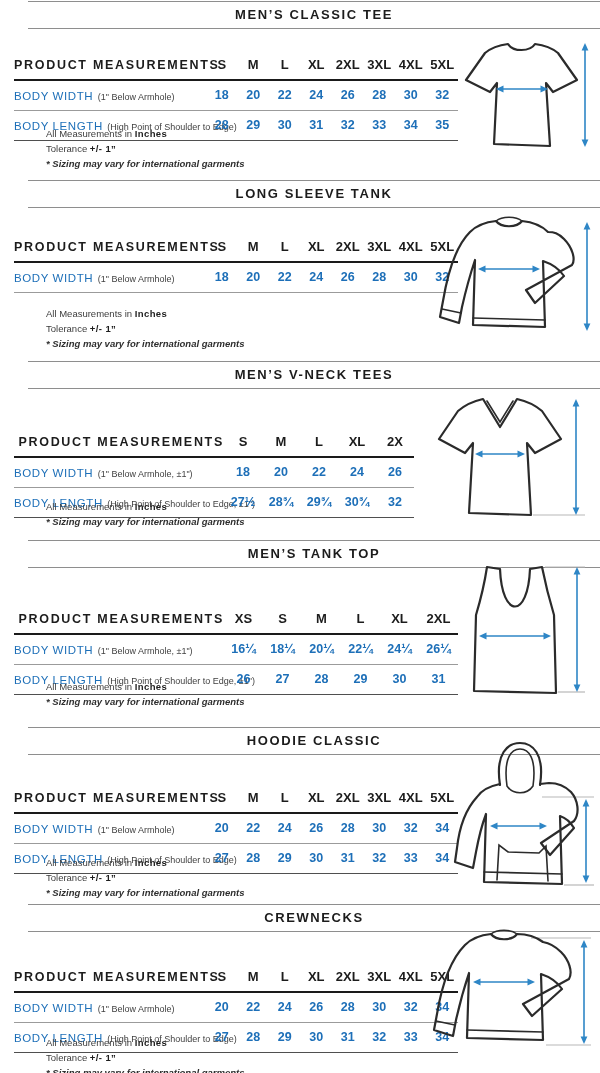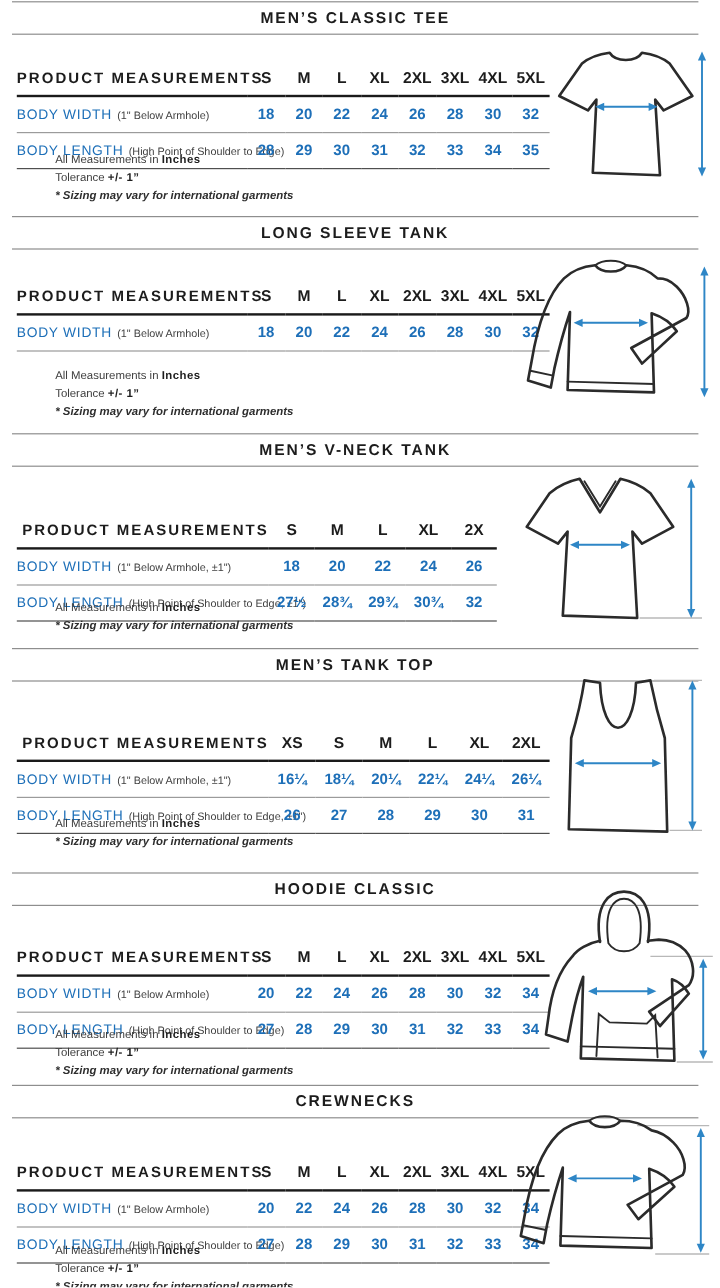--- a/index.html
+++ b/index.html
@@ -1,21 +1,21 @@
 <!DOCTYPE html>
 <html><head>
 <meta charset="utf-8">
 <style>
   html,body { margin:0; padding:0; background:#ffffff; }
   .page { position:relative; width:600px; height:1073px; background:#fff; overflow:hidden;
           font-family:"Liberation Sans", sans-serif; color:#222; }
   .sec  { position:absolute; left:0; width:600px; }
 
   
-  .band { position:absolute; left:10px; width:572px; border-top:1.5px solid #8e8e8e;
+  .band { position:absolute; left:28px; width:572px; border-top:1.5px solid #8e8e8e;
           border-bottom:1.5px solid #8e8e8e; text-align:center; padding:5px 0 6px; }
   .title{ margin:0; font-size:13px; font-weight:bold; letter-spacing:1.6px; color:#1c1c1c; }
 
   
   .tbl  { position:absolute; left:14px; border-collapse:collapse; table-layout:fixed; }
   .tbl th, .tbl td { overflow:visible; white-space:nowrap; }
   .tbl thead tr { border-bottom:2px solid #1a1a1a; }
   .tbl tr.r1    { border-bottom:1px solid #9b9b9b; }
   .tbl tr.r2    { border-bottom:1.8px solid #4f4f4f;margin-top:48px; }
   .pm   { text-align:right; font-size:12.5px; font-weight:bold; letter-spacing:1.7px;
@@ -180,21 +180,21 @@
       <g class="arrow">
         <line x1="153" y1="14" x2="153" y2="113"></line>
         <path class="ah" d="M153 9 l-3.4 7.5 h6.8 Z"></path>
           <path class="ah" d="M153 118 l-3.4 -7.5 h6.8 Z"></path>
       </g>
     </svg>
   </section>
 
   <section class="sec" style="top:361px">
     <div class="band">
-      <h2 class="title">MEN’S V-NECK TANK</h2>
+      <h2 class="title">MEN’S V-NECK TEES</h2>
     </div>
     <table class="tbl" style="top:70px;width:400px">
       <colgroup>
           <col style="width:210px">
           <col>
           <col>
           <col>
           <col>
           <col>
         </colgroup>

